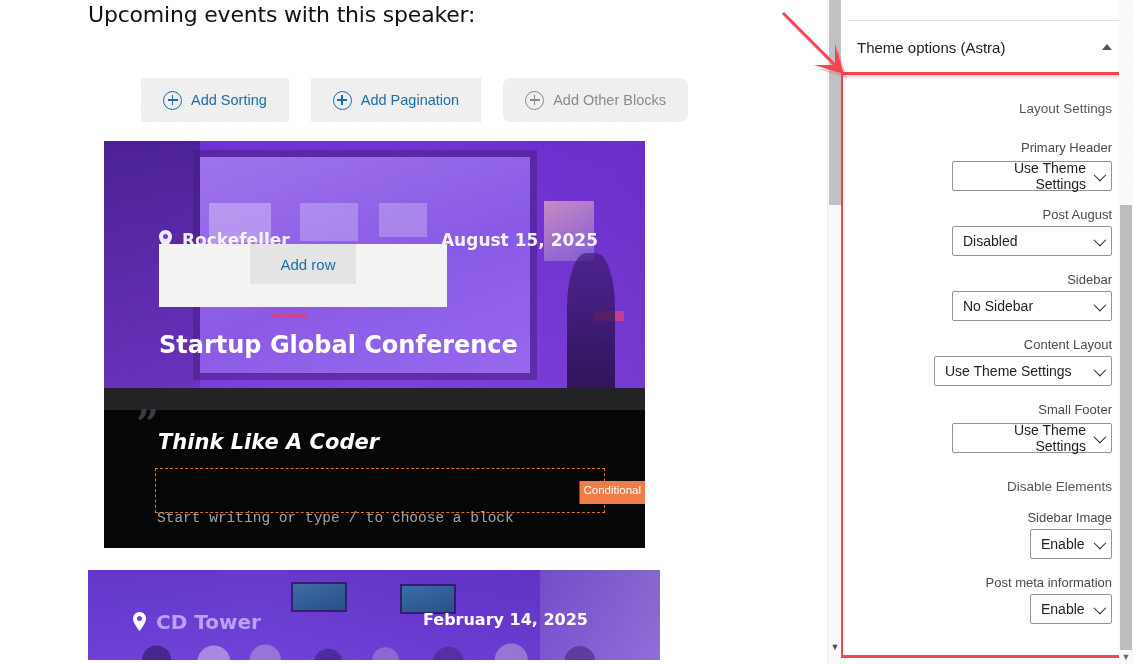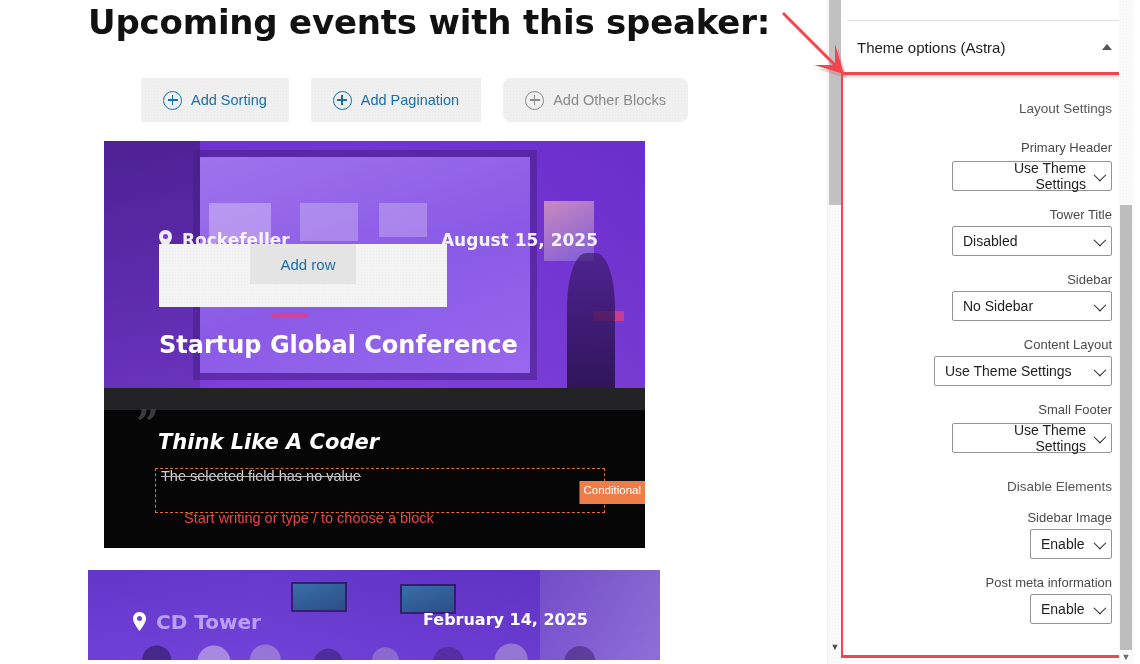--- a/index.html
+++ b/index.html
@@ -13,21 +13,21 @@
   }
 
   
   #editor-canvas{
     position:absolute; left:0; top:0; width:827px; height:664px;
     background:#ffffff; overflow:hidden;
   }
 
   #page-title{
     position:absolute; left:88px; top:2px;
-    font-size:34px; font-weight:bold; color:#111111;
+    font-size:22px; font-weight:normal; color:#111111;
     letter-spacing:-0.2px;
     font-family:"DejaVu Sans", sans-serif;
   }
 
   
   #add-block-row{
     position:absolute; left:141px; top:78px;
     display:flex; gap:22px;
   }
   .add-chip{
@@ -164,23 +164,22 @@
     font-family:"Liberation Sans", sans-serif;
   }
   #conditional-badge{
     position:absolute; left:541px; top:93px; transform:translateX(-100%);
     background:#ef7d48; color:#ffffff;
     font-size:11.5px; padding:3px 4px 8px 4px; white-space:nowrap;
     font-family:"Liberation Sans", sans-serif;
   }
   #block-placeholder{
     position:absolute; left:53px; top:122px;
-    color:#ef4444; font-size:14.5px;
-    font-family:Liberation Sans, sans-serif;
-    margin-left:27px;
+    color:#a3a3a3; font-size:14.5px;
+    font-family:Liberation Mono, monospace;
   }
 
   
   #event-card-2{
     position:absolute; left:88px; top:570px; width:572px; height:90px;
     overflow:hidden; background:#6134c6;
   }
   #event-card-2 .photo-bg{
     position:absolute; inset:0;
     background:
@@ -371,21 +370,20 @@
       <span class="plus-ico"></span>
       <span>Add row</span>
     </button>
   </div>
 
   <div id="dark-block">
     <div class="topstrip"></div>
     <div class="quote-marks">”</div>
     <div id="quote-title">Think Like A Coder</div>
     <div id="conditional-region"></div>
-    <div id="conditional-text">The selected field has no value</div>
     <div id="conditional-badge">Conditional</div>
     <div id="block-placeholder">Start writing or type / to choose a block</div>
   </div>
 
   <div id="event-card-2">
     <div class="photo-bg"></div>
     <div class="rightpanel"></div>
     <div class="screen s1"></div>
     <div class="screen s2"></div>
     <div class="crowd"></div>
@@ -415,21 +413,21 @@
 
     
     <div class="section-heading">Layout Settings</div>
 
     <div class="field-label first">Primary Header</div>
     <div class="select-box w-160">
       <span>Use Theme Settings</span>
       <span class="chev"></span>
     </div>
 
-    <div class="field-label">Tower Title</div>
+    <div class="field-label">Post August</div>
     <div class="select-box w-160">
       <span>Disabled</span>
       <span class="chev"></span>
     </div>
 
     <div class="field-label">Sidebar</div>
     <div class="select-box w-160">
       <span>No Sidebar</span>
       <span class="chev"></span>
     </div>

